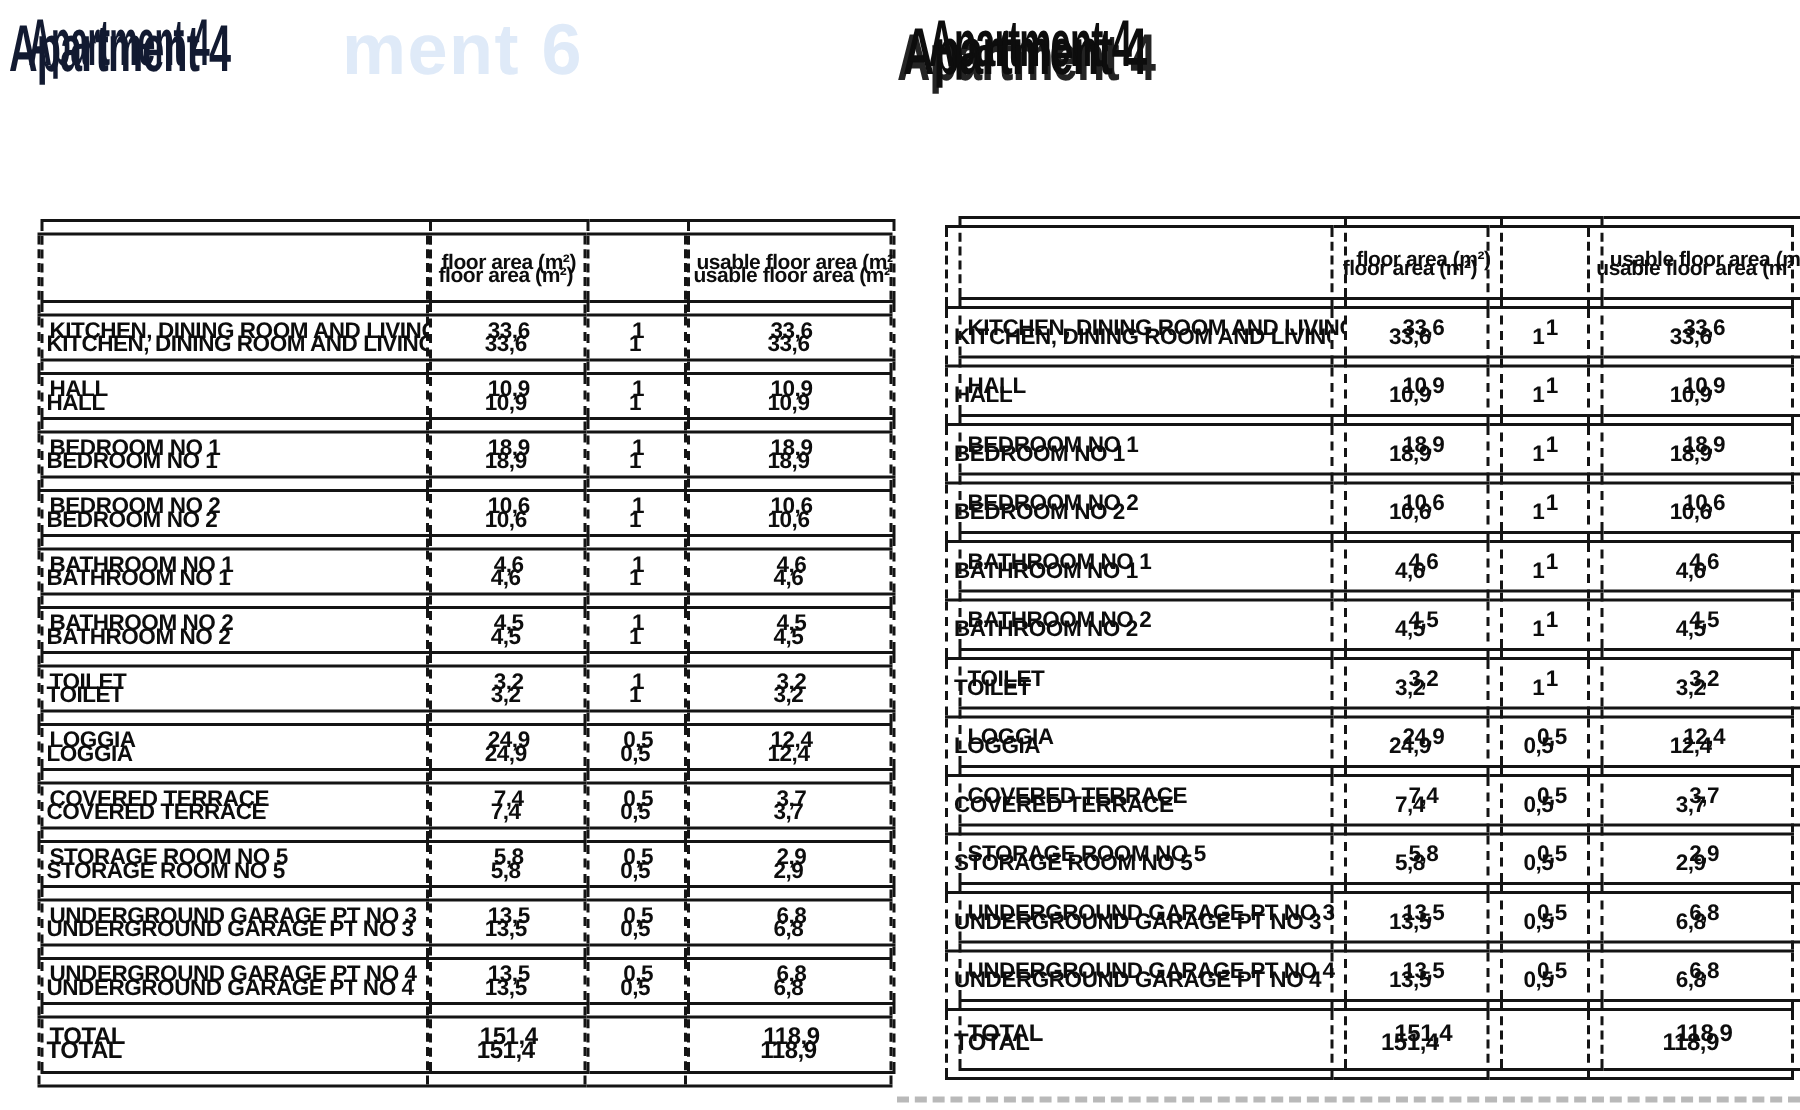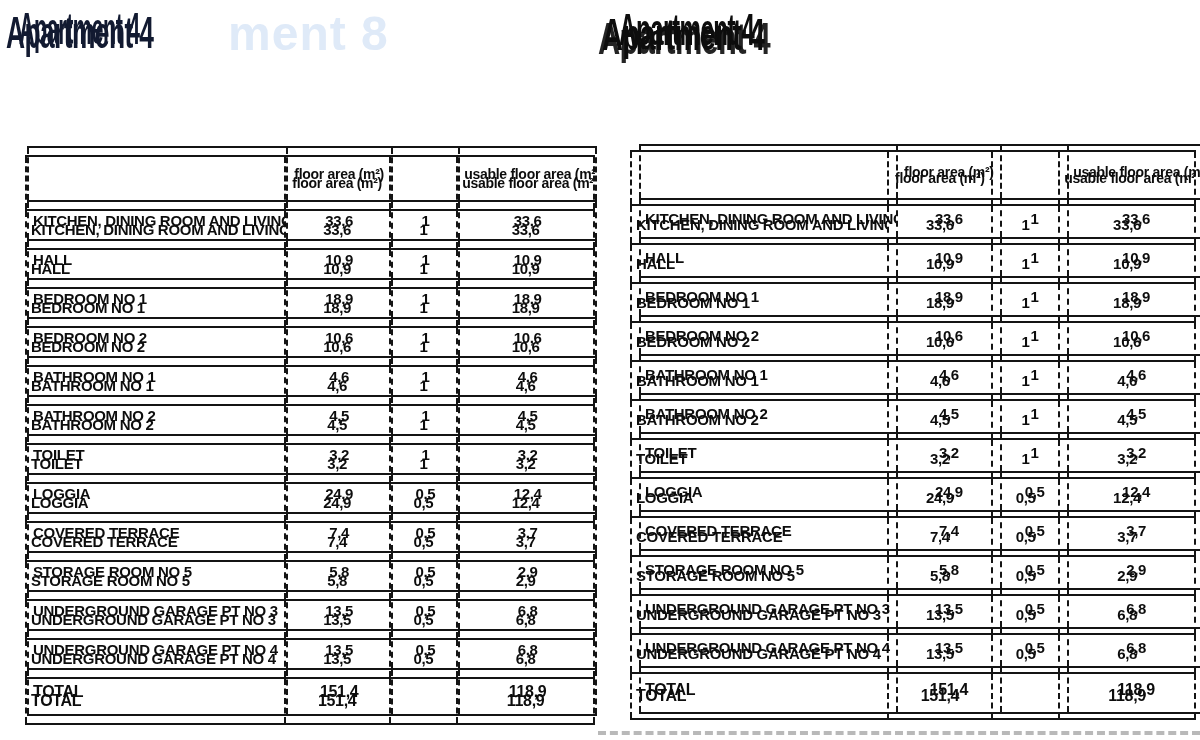--- a/index.html
+++ b/index.html
@@ -59,21 +59,21 @@
   
   #page-break-line{
     position:absolute;left:598px;top:731px;width:602px;height:0;
     border-top:4px dashed var(--break,#b9b9b9);
   }
 </style>
 </head>
 <body style="--line: #141414; --ink: #0d0d0d; --break: #b9b9b9;">
 
 <div class="title-wrap" id="left-title">
-  <span class="ghost" style="color: rgb(223, 234, 248);">ment 8</span>
+  <span class="ghost" style="color: rgb(223, 234, 248);">ment 6</span>
   <span class="title-copy c1" style="color: rgb(18, 26, 49);">Apartment 4</span>
   <span class="title-copy c2" style="color: rgb(18, 26, 49);">Apartment 4</span>
 </div>
 
 <div class="title-wrap" id="right-title">
   <span class="title-copy c1" style="color: rgb(13, 13, 13);">Apartment 4</span>
   <span class="title-copy c2" style="color: rgb(13, 13, 13);">Apartment 4</span>
   <span class="title-copy c3" style="color: rgb(13, 13, 13);">Apartment 4</span>
 </div>
 

